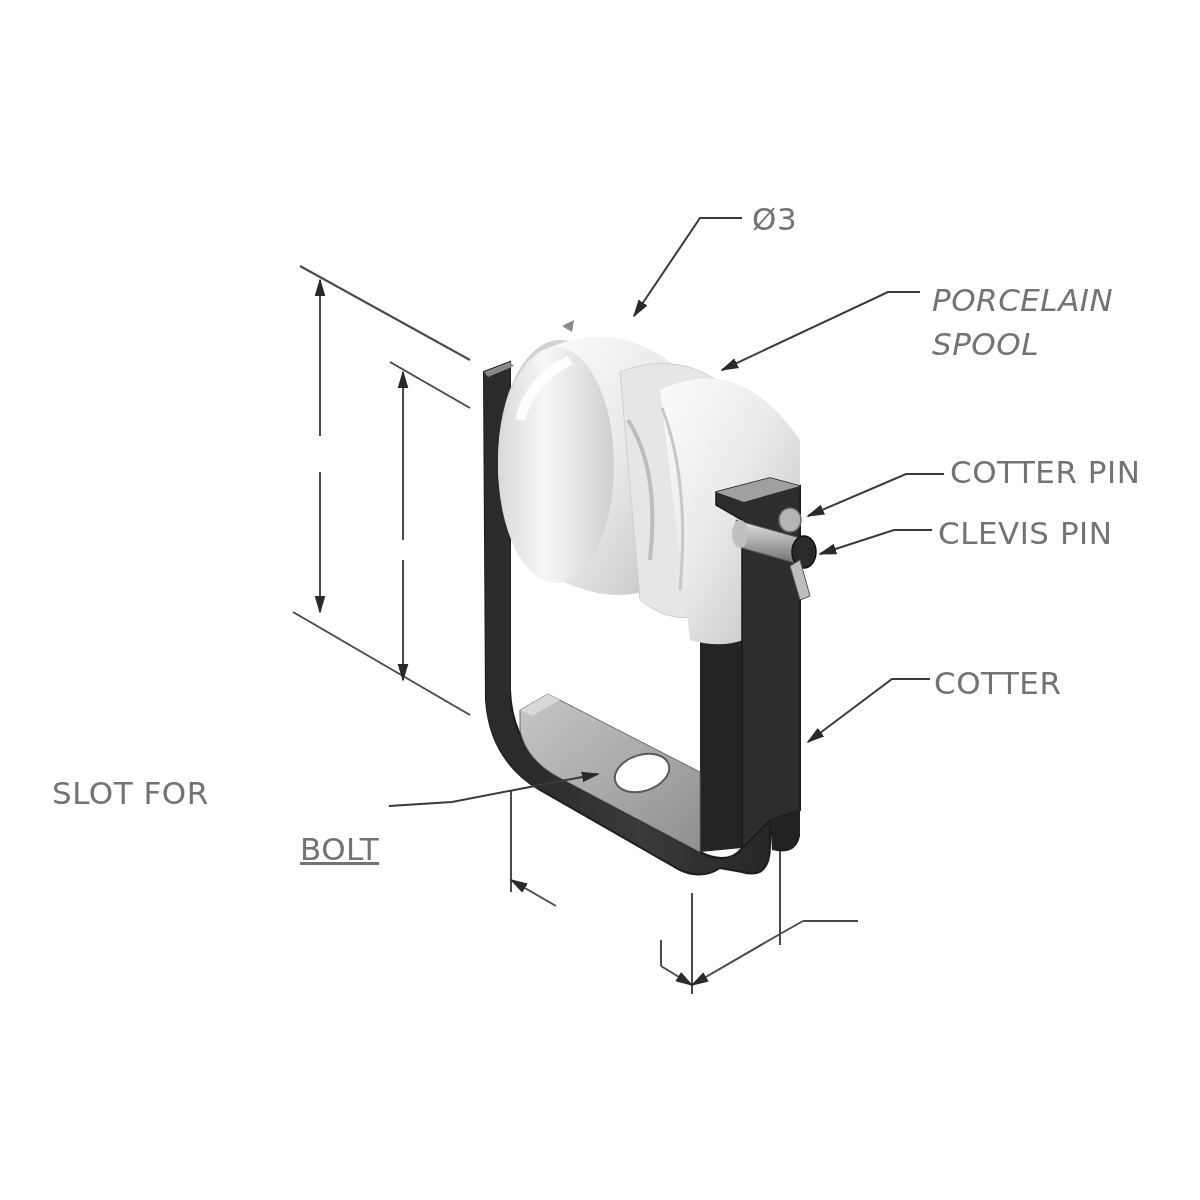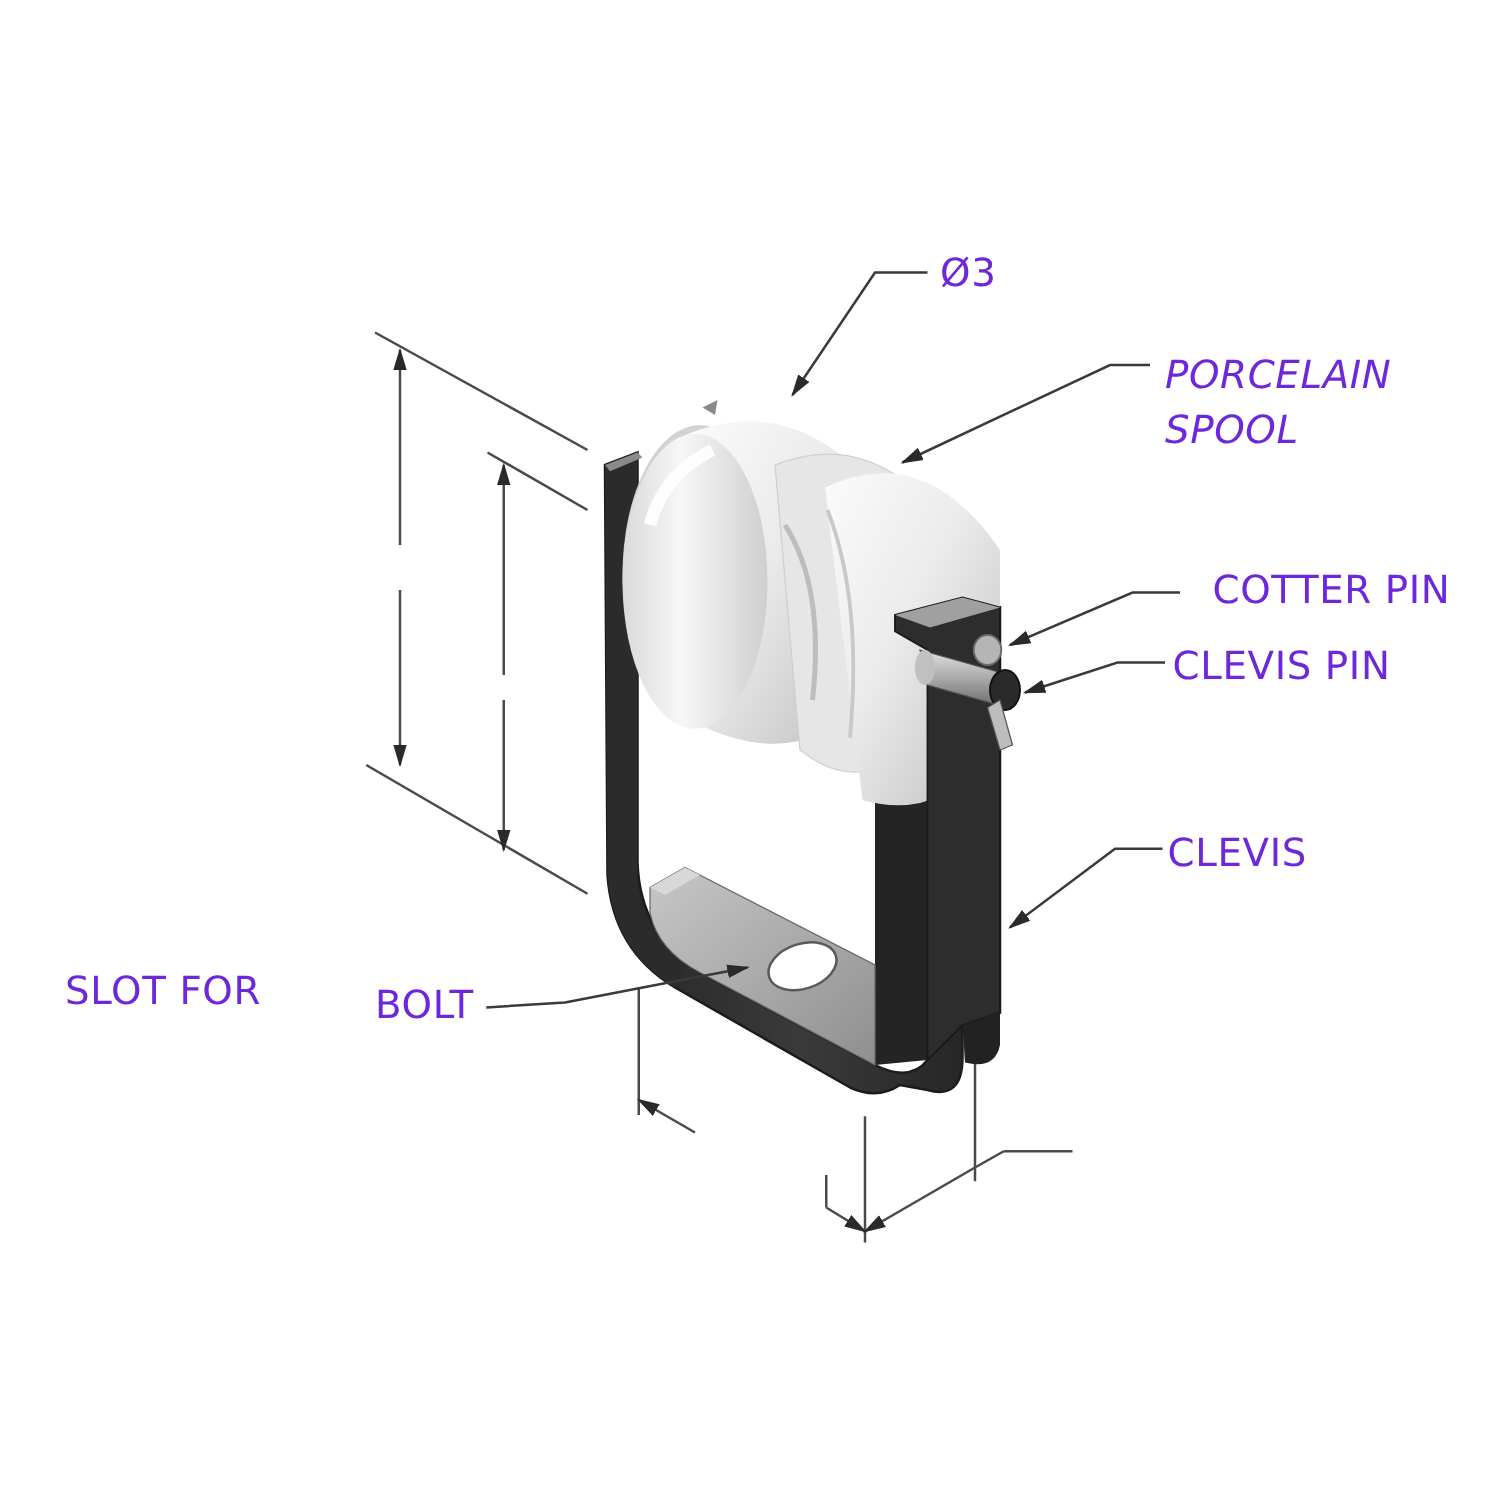--- a/index.html
+++ b/index.html
@@ -1,19 +1,19 @@
 <!DOCTYPE html>
 <html><head>
   <meta charset="utf-8">
   <style>
     html, body { margin: 0; padding: 0; background: #ffffff; }
     body { width: 1200px; height: 1200px; position: relative; overflow: hidden;
            font-family: "DejaVu Sans", "Liberation Sans", sans-serif; }
     #canvas { position: absolute; left: 0; top: 0; width: 1200px; height: 1200px; }
-    .label { position: absolute; color: #6d28d9; font-size: 31px; letter-spacing: 0.5px;
+    .label { position: absolute; color: #737373; font-size: 31px; letter-spacing: 0.5px;
              line-height: 1.15; white-space: nowrap; font-weight: 400; }
     .label.multi { white-space: pre-line; }
   </style>
 </head>
 <body>
 
 <svg id="canvas" viewBox="0 0 1200 1200" xmlns="http://www.w3.org/2000/svg">
   <defs>
     <marker id="arrow" viewBox="0 0 10 10" refX="9" refY="5" markerWidth="9" markerHeight="9" orient="auto-start-reverse">
       <path d="M0,2 L10,5 L0,8 z" fill="#2a2a2a"></path>
@@ -145,17 +145,17 @@
 
     <path d="M930,679 L892,679 L808,742" marker-end="url(#arrow)"></path>
 
     <path d="M389,806 L452,802 L535,786 L598,774" marker-end="url(#arrow)"></path>
   </g>
 </svg>
 
 <div class="label" style="left:752px; top:202px;">Ø3</div>
 <div class="label multi" style="left:932px; top:278px; line-height:44px;font-style:italic;">PORCELAIN
 SPOOL</div>
-<div class="label" style="left:950px; top:455px;margin-left:20px;">COTTER PIN</div>
+<div class="label" style="left:950px; top:455px;">COTTER PIN</div>
 <div class="label" style="left:938px; top:516px;">CLEVIS PIN</div>
-<div class="label" style="left:934px; top:666px;">CLEVIS</div>
+<div class="label" style="left:934px; top:666px;">COTTER</div>
 <div class="label" style="left:52px; top:776px;">SLOT FOR</div>
-<div class="label" style="left:300px; top:787px;">BOLT</div>
+<div class="label" style="left:300px; top:832px;text-decoration:underline;">BOLT</div>
 
 </body></html>

